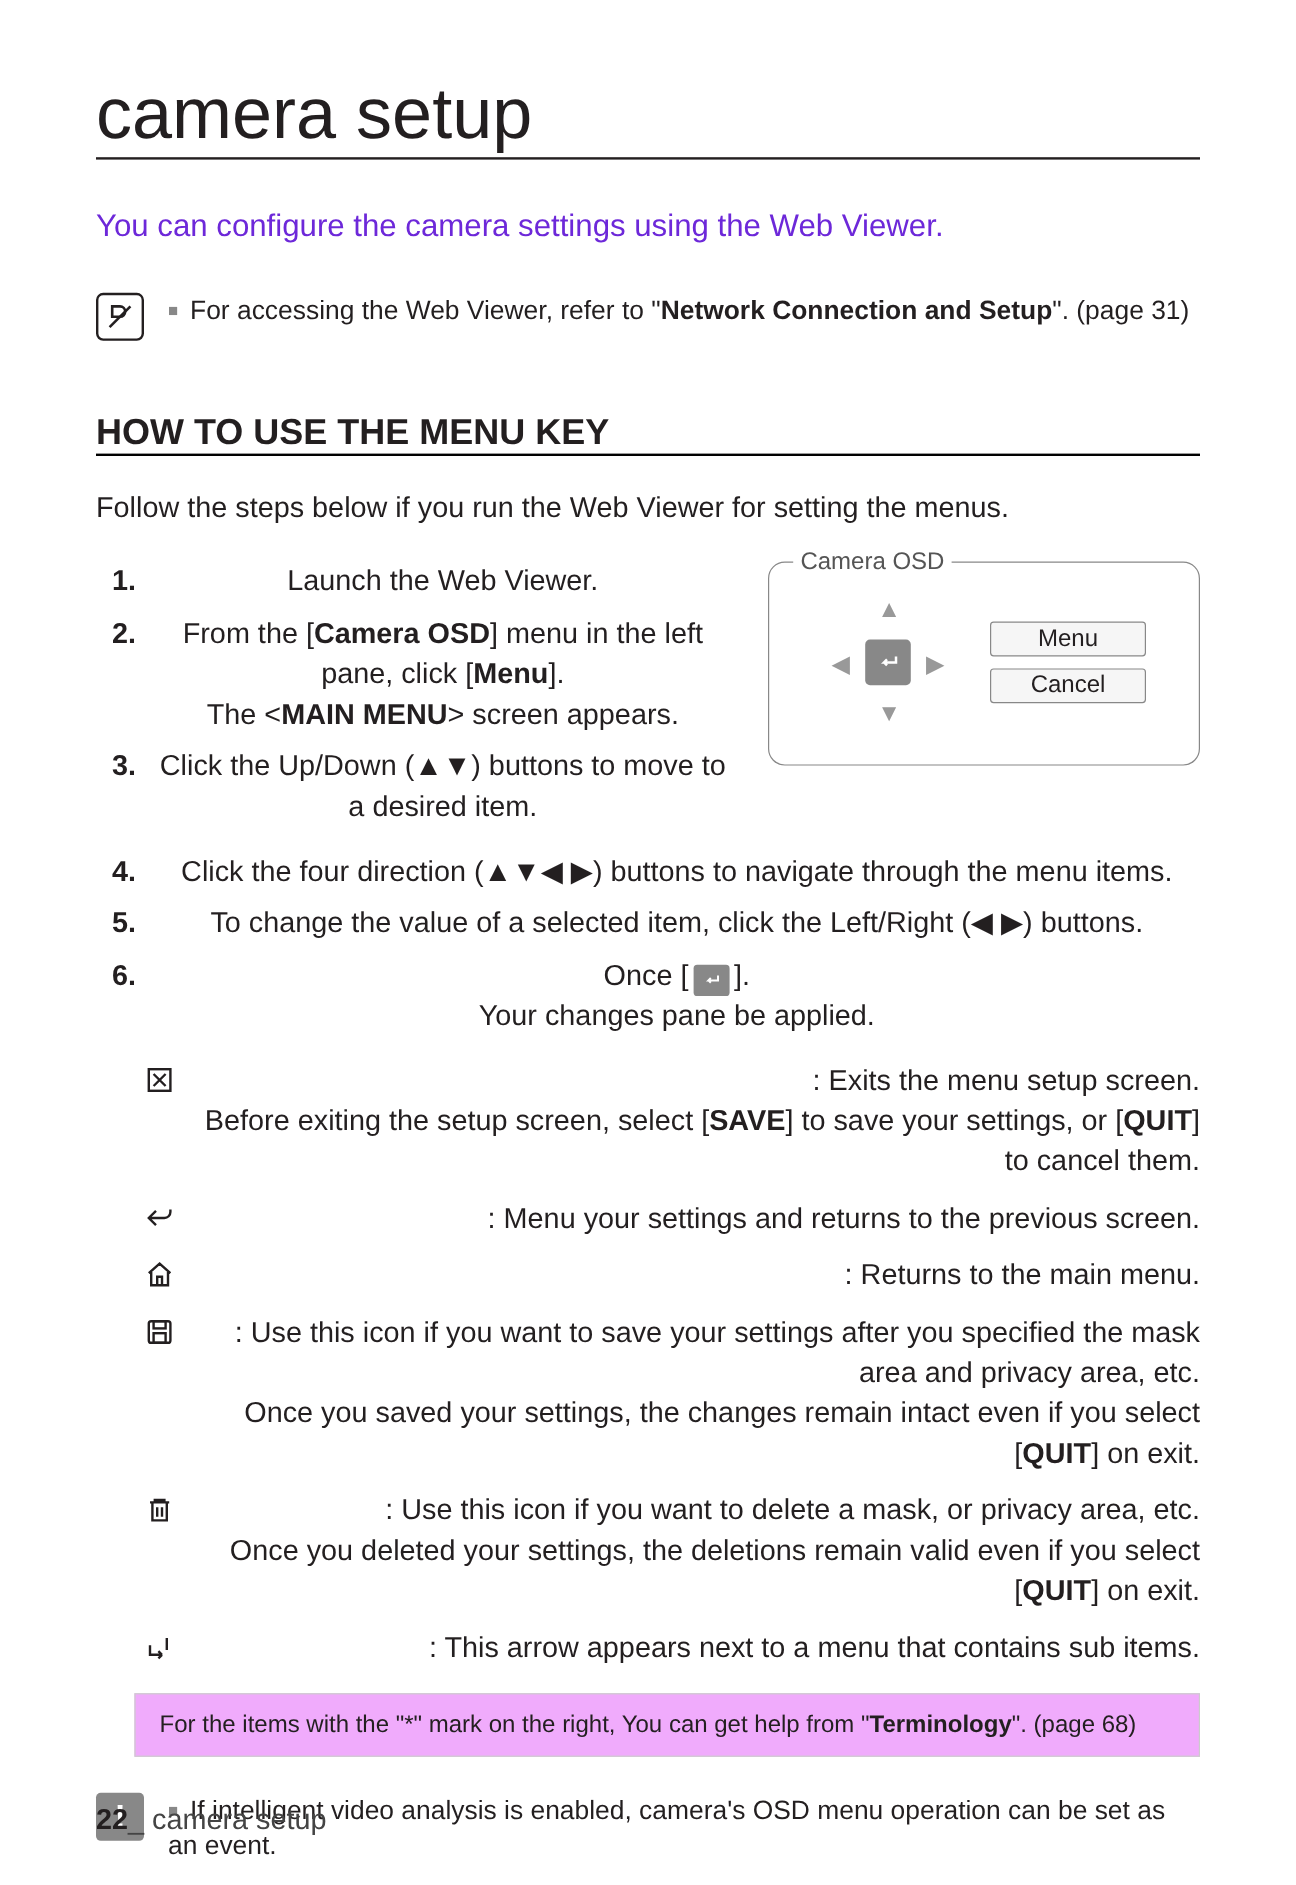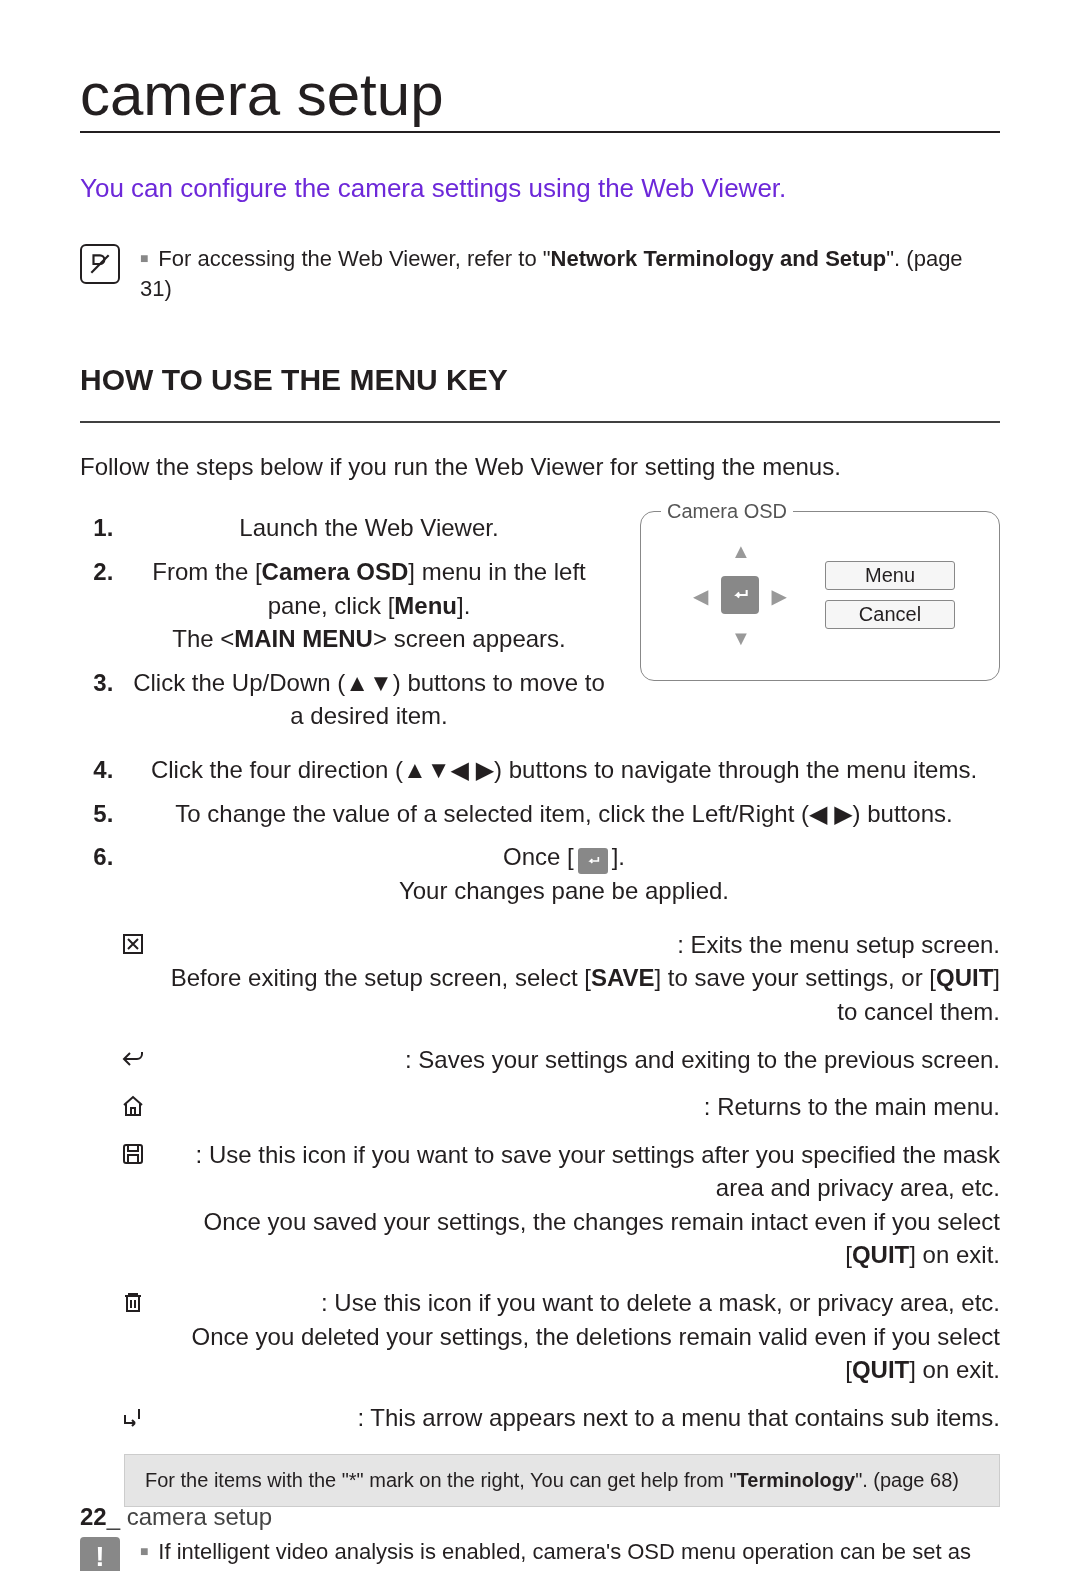--- a/index.html
+++ b/index.html
@@ -48,22 +48,22 @@
     display:flex; align-items:center; justify-content:center;
     color:#fff; font-weight:bold; font-size:28px;
   }
   .note-body { font-size: 22px; line-height: 1.35; }
   .note-body ul { list-style: none; margin:0; padding:0; }
   .note-body li::before { content:"■ "; color:#888; font-size:14px; vertical-align:3px; margin-right:6px;}
   .section-heading {
     font-size: 30px;
     font-weight: 700;
     letter-spacing: 0px;
-    border-bottom: 2px solid #404040;
-    padding-bottom: 24px;
+    border-bottom: 2px solid #000000;
+    padding-bottom: 0;
     margin: 0 0 30px 0;
   }
   .section-intro {
     font-size: 24px;
     margin: 0 0 30px 0;
   }
   .steps-area { display:flex; gap:30px; }
   .steps-left { flex:1; }
   ol.steps {
     margin:0; padding:0 0 0 40px;
@@ -115,22 +115,22 @@
   .small-icon svg { width:24px; height:24px; stroke:#231f20; fill:none; stroke-width:2;}
   .icon-text { flex:1;text-align:right; }
 
   .enter-btn {
     display:inline-flex; width:30px; height:26px; background:#888; border-radius:3px;
     align-items:center; justify-content:center; vertical-align:-4px; margin:0 4px;
   }
   .enter-btn svg { width:16px; height:16px; fill:#fff; stroke:#fff;}
 
   .help-box {
-    background:#e5e5e5; border:1px solid #ccc; padding:14px 20px; font-size:20px;
-    margin: 20px 0 30px 44px;
+    background:#f0abfc; border:1px solid #ccc; padding:14px 20px; font-size:20px;
+    margin: 20px 0 30px 32px;
   }
 
   .footer {
     position:absolute; bottom:40px; left:80px;
     font-size:24px; color:#444;
   }
   .footer .pn { font-weight:700; color:#231f20; }
 </style>
 </head>
 <body>
@@ -143,21 +143,21 @@
   <div class="note-block">
     <div class="note-icon">
       <svg viewBox="0 0 24 24" fill="none" stroke="#231f20" stroke-width="2">
         <path d="M4 20 L20 4"></path>
           <path d="M6 4 h6 a4 4 0 0 1 0 8 H6 Z"></path>
       </svg>
     </div>
     <div class="note-body">
       <ul>
           <li>
-        <span>For accessing the Web Viewer, refer to "</span><b>Network Terminology and Setup</b><span>". (page 31)</span>
+        <span>For accessing the Web Viewer, refer to "</span><b>Network Connection and Setup</b><span>". (page 31)</span>
       </li>
         </ul>
     </div>
   </div>
 
   <h2 class="section-heading">HOW TO USE THE MENU KEY</h2>
   <p class="section-intro">Follow the steps below if you run the Web Viewer for setting the menus.</p>
 
   <div class="steps-area">
     <div class="steps-left">
@@ -218,21 +218,21 @@
         <span>: Exits the menu setup screen.</span>
         <span class="sub"><span>Before exiting the setup screen, select [</span><b>SAVE</b><span>] to save your settings, or [</span><b>QUIT</b><span>] to cancel them.</span></span>
       </div>
     </div>
     <div class="icon-item">
       <div class="small-icon">
           <svg viewBox="0 0 24 24">
             <path d="M9 6 L3 12 L9 18 M3 12 H16 a5 5 0 0 0 5 -5 V5"></path>
           </svg>
         </div>
-      <div class="icon-text">: Saves your settings and exiting to the previous screen.</div>
+      <div class="icon-text">: Menu your settings and returns to the previous screen.</div>
     </div>
     <div class="icon-item">
       <div class="small-icon">
           <svg viewBox="0 0 24 24">
             <path d="M3 11 L12 3 L21 11 M5 10 V21 H19 V10 M10 21 V14 H14 V21"></path>
           </svg>
         </div>
       <div class="icon-text">: Returns to the main menu.</div>
     </div>
     <div class="icon-item">

